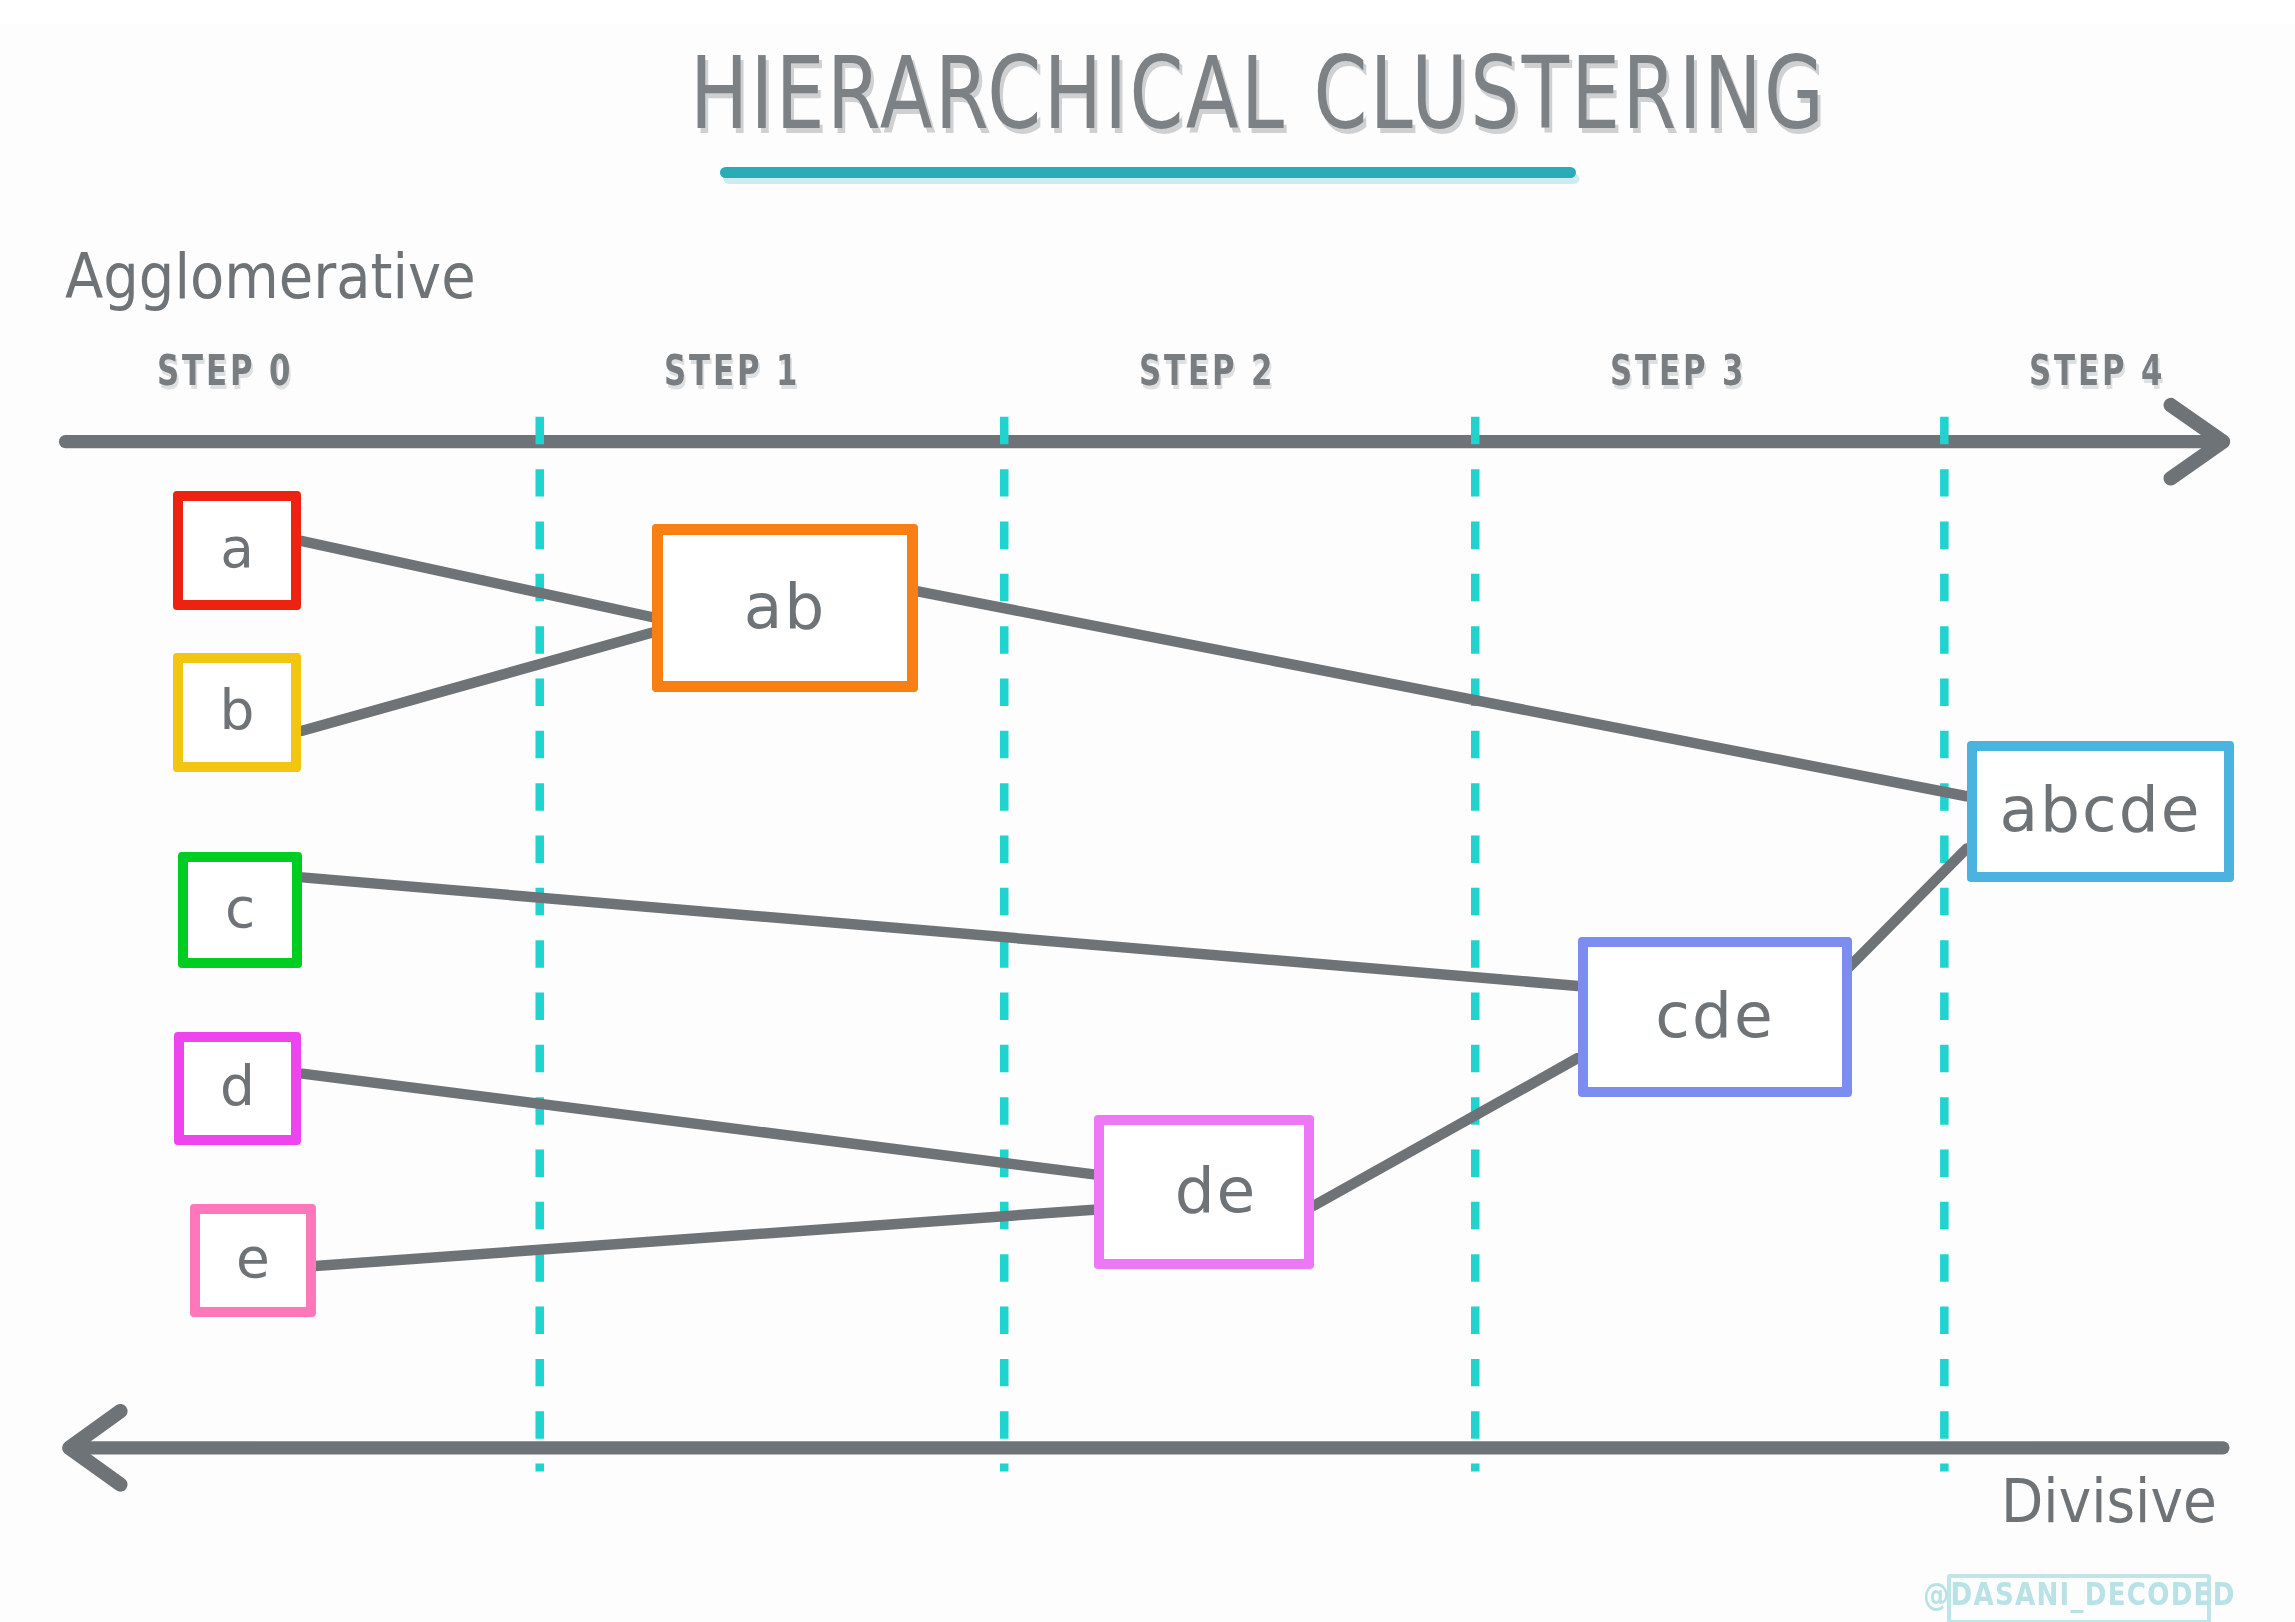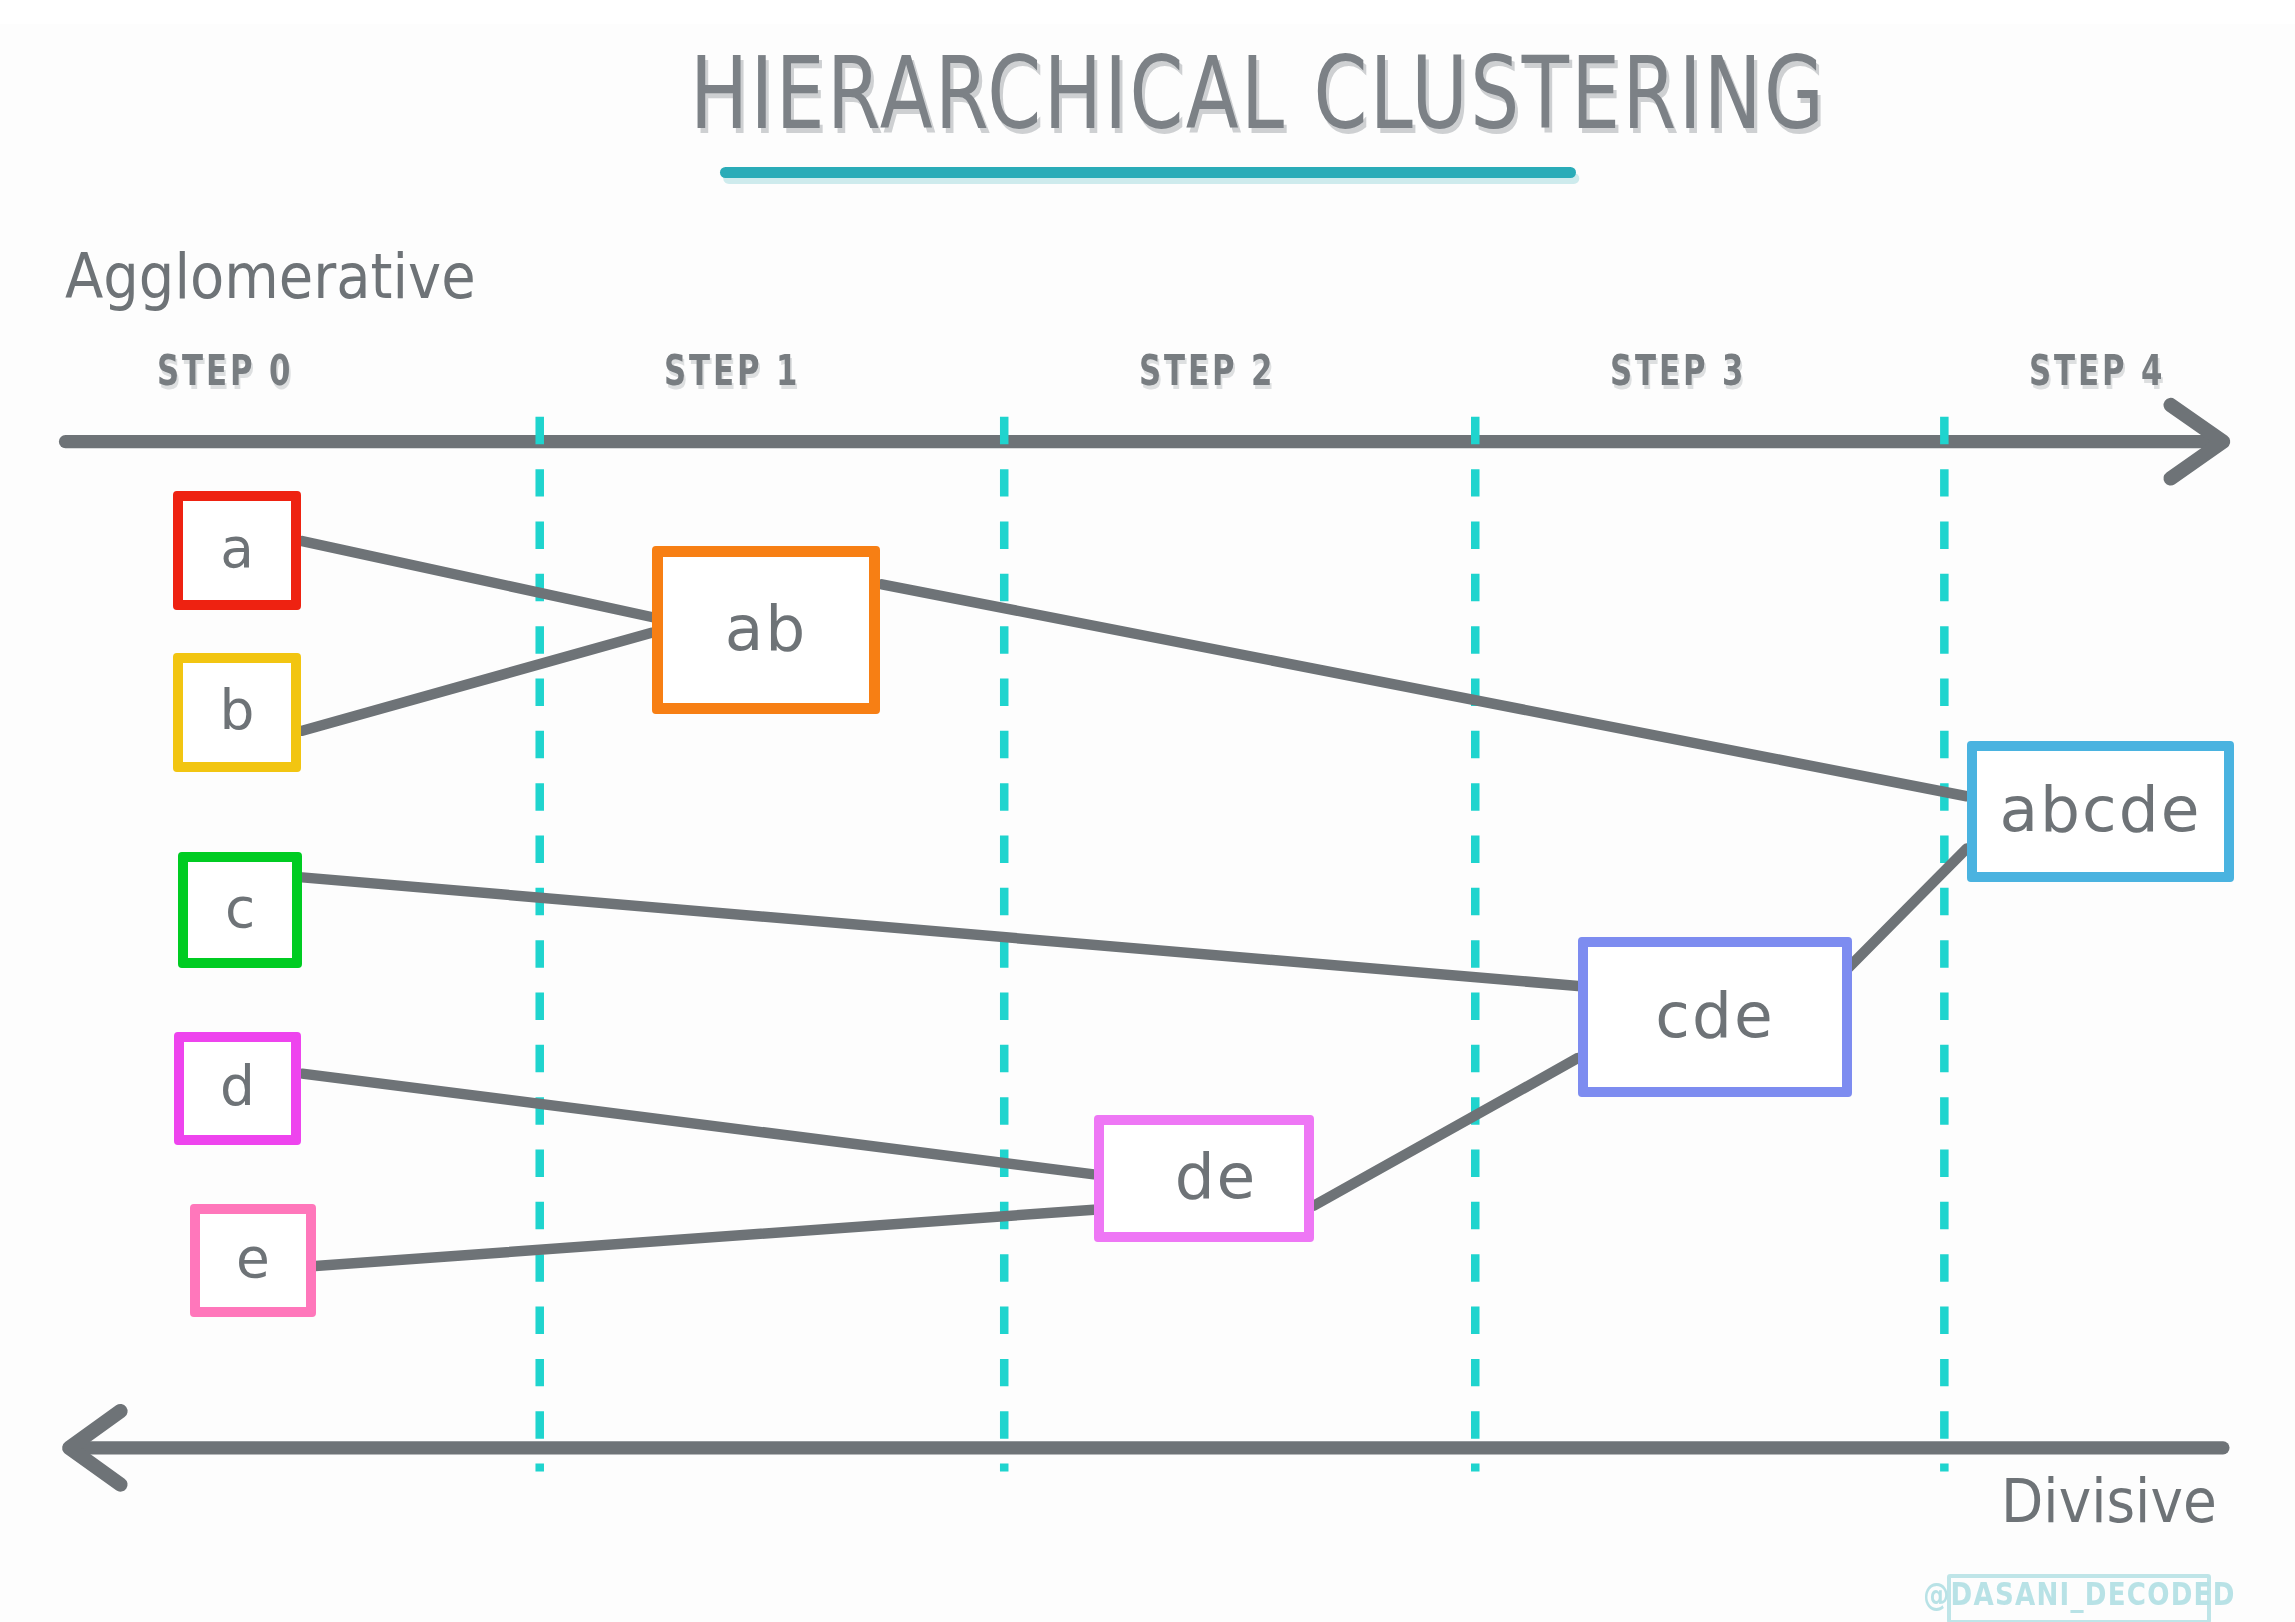--- a/index.html
+++ b/index.html
@@ -181,24 +181,24 @@
       </div>
       <div class="node-box leaf" style="left: 178px; top: 828px; width: 124px; height: 116px; border-width: 10.5px; border-color: rgb(0, 204, 34);">
         <span class="node-label">c</span>
       </div>
       <div class="node-box leaf" style="left: 174px; top: 1008px; width: 127px; height: 113px; border-width: 10.5px; border-color: rgb(238, 68, 238);">
         <span class="node-label">d</span>
       </div>
       <div class="node-box leaf" style="left: 190px; top: 1180px; width: 126px; height: 113px; border-width: 10.5px; border-color: rgb(255, 119, 187);">
         <span class="node-label">e</span>
       </div>
-      <div class="node-box merged" style="left: 652px; top: 522px; width: 228px; height: 168px; border-width: 11px; border-color: rgb(247, 127, 20); align-items: center;">
+      <div class="node-box merged" style="left: 652px; top: 500px; width: 266px; height: 168px; border-width: 11px; border-color: rgb(247, 127, 20); align-items: center;">
         <span class="node-label">ab</span>
       </div>
-      <div class="node-box merged" style="left: 1094px; top: 1091px; width: 220px; height: 127px; border-width: 10.5px; border-color: rgb(238, 119, 245); padding-left: 24px;">
+      <div class="node-box merged" style="left: 1094px; top: 1091px; width: 220px; height: 154px; border-width: 10.5px; border-color: rgb(238, 119, 245); padding-left: 24px;">
         <span class="node-label">de</span>
       </div>
       <div class="node-box merged" style="left: 1578px; top: 913px; width: 274px; height: 160px; border-width: 10.5px; border-color: rgb(125, 140, 240);">
         <span class="node-label">cde</span>
       </div>
       <div class="node-box merged" style="left: 1967px; top: 717px; width: 267px; height: 141px; border-width: 10.5px; border-color: rgb(74, 179, 224); text-align: center;">
         <span class="node-label">abcde</span>
       </div>
     </div>
 

